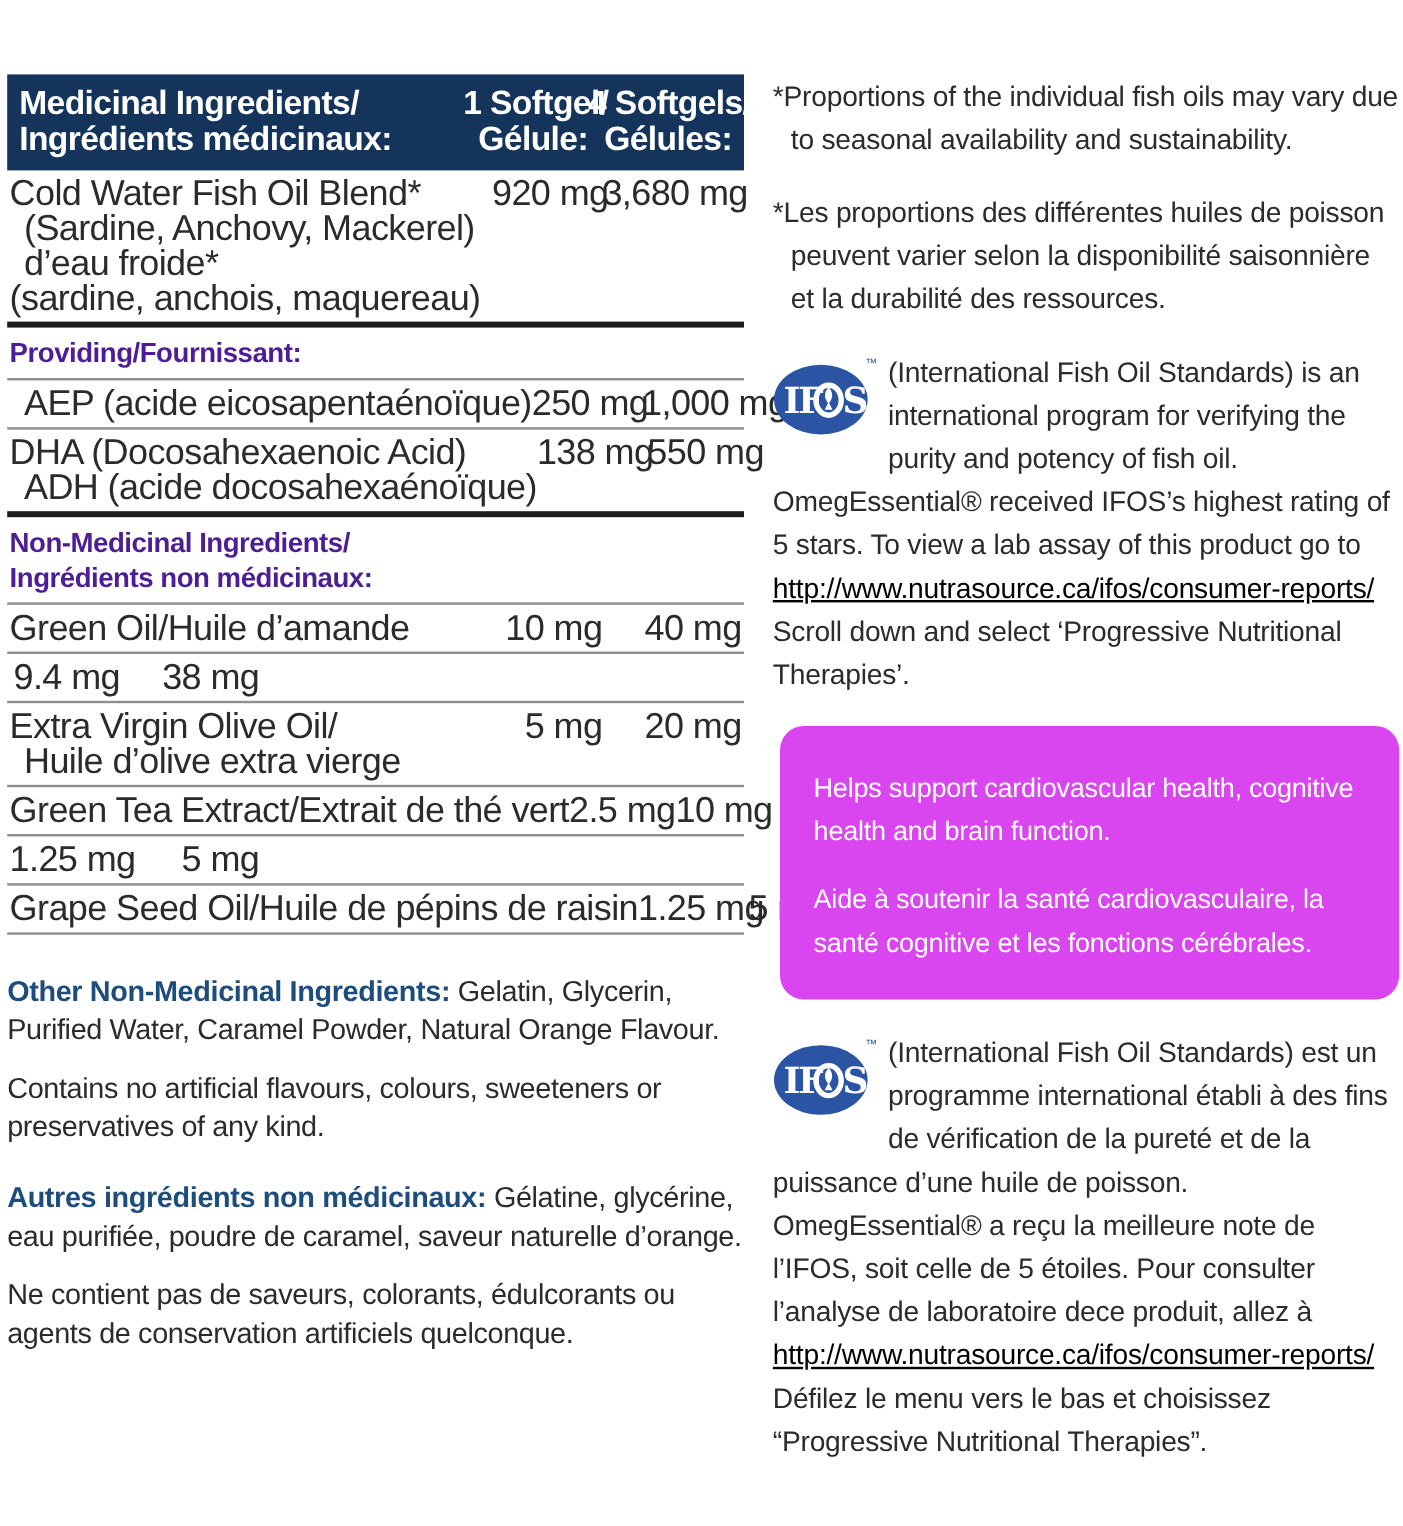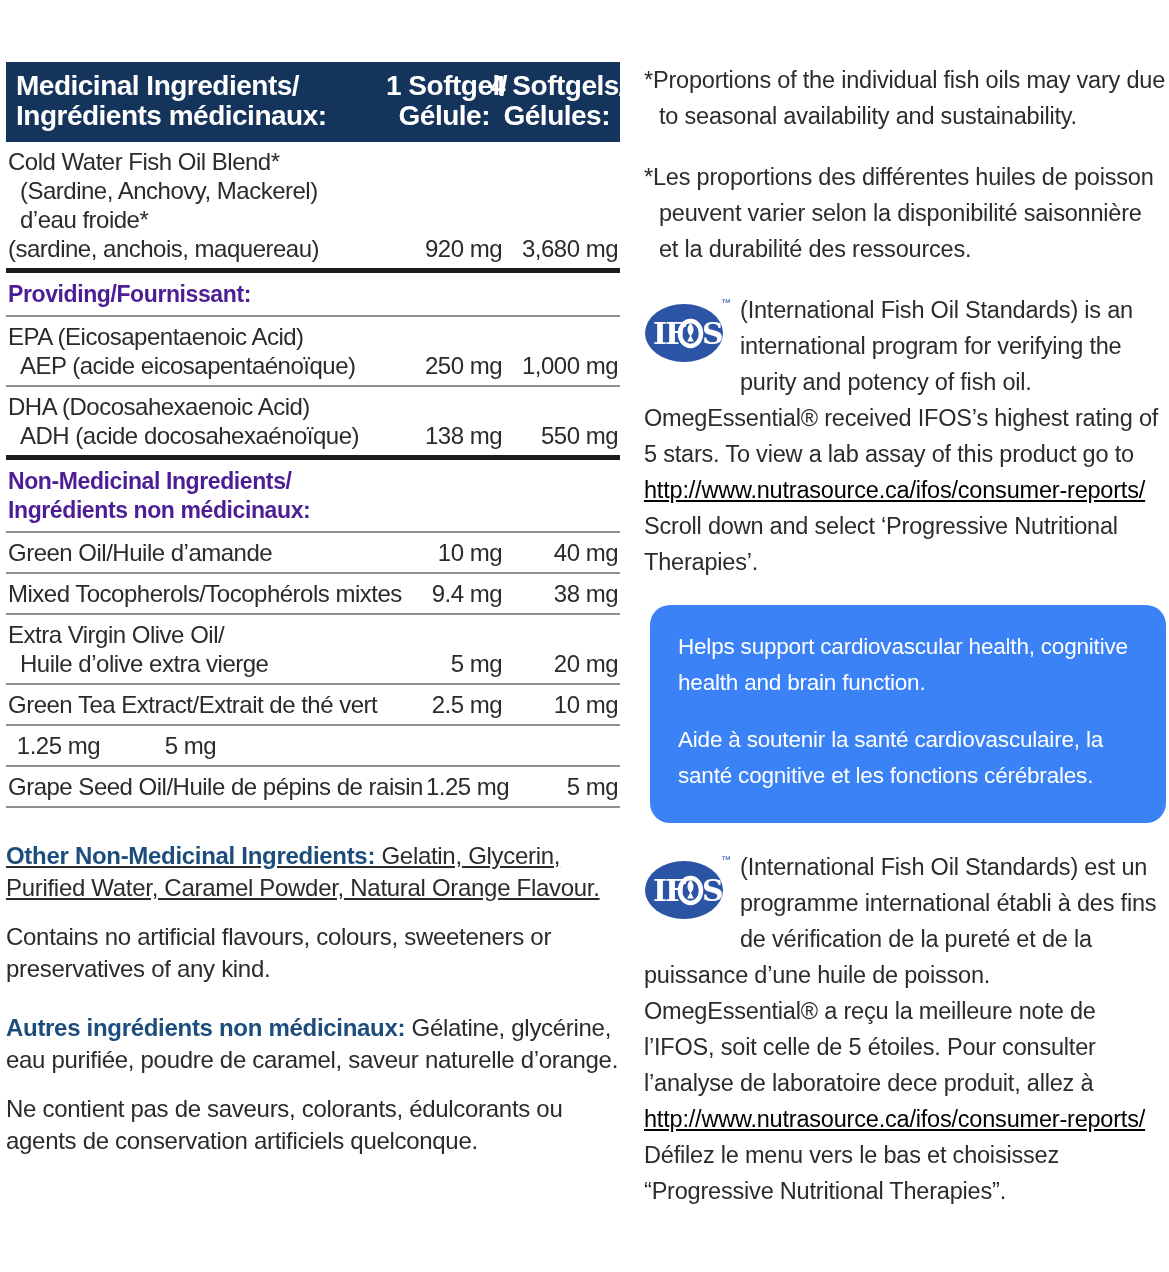--- a/index.html
+++ b/index.html
@@ -10,48 +10,48 @@
 
   
   .left-col{position:absolute;left:6px;top:62px;width:614px;}
   .tbl-header{background:#14345c;color:#fff;display:flex;align-items:flex-start;
               padding:9px 10px 11px 10px;font-weight:bold;font-size:28px;
               line-height:30px;letter-spacing:-0.5px;}
   .tbl-header .c1{flex:1;}
   .tbl-header .c2{width:104px;text-align:right;white-space:nowrap;}
   .tbl-header .c3{width:120px;text-align:right;white-space:nowrap;}
 
-  .row{display:flex;align-items:flex-end;padding:5px 2px 5px 2px;
-       font-size:24px;letter-spacing:-0.5px;}
+  .row{display:flex;align-items:flex-start;padding:5px 2px 5px 2px;
+       font-size:30px;letter-spacing:-0.5px;}
   .row .names{flex:1;line-height:29px;white-space:nowrap;}
   .row .names .ind{padding-left:12px;}
   .row .val{line-height:29px;text-align:right;white-space:nowrap;}
   .row .v1{width:92px;}
   .row .v2{width:116px;}
 
   .section-heading{color:#4c1d95;font-weight:bold;font-size:23px;
                    line-height:29px;padding:7px 0 6px 2px;letter-spacing:-0.4px;}
   .rule-thin{border-top:2px solid #8f8f8f;}
   .rule-thick{border-top:5px solid #1d1d1d;}
 
   .para{font-size:24px;line-height:32px;letter-spacing:-0.3px;}
   .para .lead{color:#1d4d7c;font-weight:bold;}
-  .p1{margin-top:32px;text-decoration:underline;} .p2{margin-top:17px;} .p3{margin-top:27px;} .p4{margin-top:17px;}
+  .p1{margin-top:32px;} .p2{margin-top:17px;} .p3{margin-top:27px;} .p4{margin-top:17px;}
 
   
   .right-col{position:absolute;left:644px;top:62px;width:522px;
              font-size:23.5px;line-height:36px;letter-spacing:-0.2px;}
   .note{margin:0 0 25px 0;padding-left:15px;text-indent:-15px;}
   .ifos-block{display:flow-root;margin-top:10px;}
   .ifos-block.fr{margin-top:26px;}
   .ifos-logo{float:left;width:86px;height:70px;margin:3px 10px 2px 0;}
   .link{color:#000000;text-decoration:underline;overflow-wrap:anywhere;cursor:pointer;}
 
-  .teal-box{background:#3b82f6;border-radius:20px;margin:25px 0 0 6px;
-            padding:24px 18px 29px 28px;color:#fff;font-size:22.5px;
+  .teal-box{background:#d946ef;border-radius:20px;margin:25px 0 0 6px;
+            padding:34px 18px 29px 28px;color:#fff;font-size:22.5px;
             line-height:36px;letter-spacing:-0.2px;}
   .teal-box p{margin:0;}
   .teal-box p + p{margin-top:21px;}
 </style>
 </head>
 <body>
 
 <div class="canvas">
 
   <div class="left-col">
@@ -82,21 +82,20 @@
           <div class="val v1">920 mg</div>
           <div class="val v2">3,680 mg</div>
         </div>
         <div class="rule-thick"></div>
         <div class="section-heading">
           <div class="">Providing/Fournissant:</div>
         </div>
         <div class="rule-thin"></div>
         <div class="row">
           <div class="names">
-            <div class="">EPA (Eicosapentaenoic Acid)</div>
             <div class="ind">AEP (acide eicosapentaénoïque)</div>
           </div>
           <div class="val v1">250 mg</div>
           <div class="val v2">1,000 mg</div>
         </div>
         <div class="rule-thin"></div>
         <div class="row">
           <div class="names">
             <div class="">DHA (Docosahexaenoic Acid)</div>
             <div class="ind">ADH (acide docosahexaénoïque)</div>
@@ -112,23 +111,20 @@
         <div class="rule-thin"></div>
         <div class="row">
           <div class="names">
             <div class="">Green Oil/Huile d’amande</div>
           </div>
           <div class="val v1">10 mg</div>
           <div class="val v2">40 mg</div>
         </div>
         <div class="rule-thin"></div>
         <div class="row">
-          <div class="names">
-            <div class="">Mixed Tocopherols/Tocophérols mixtes</div>
-          </div>
           <div class="val v1">9.4 mg</div>
           <div class="val v2">38 mg</div>
         </div>
         <div class="rule-thin"></div>
         <div class="row">
           <div class="names">
             <div class="">Extra Virgin Olive Oil/</div>
             <div class="ind">Huile d’olive extra vierge</div>
           </div>
           <div class="val v1">5 mg</div>

